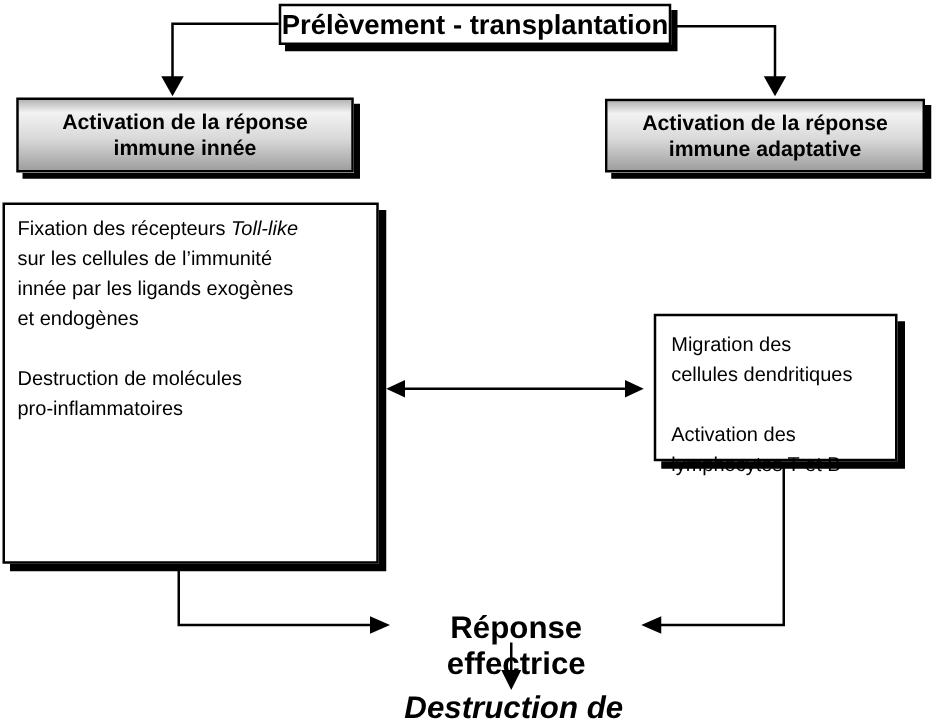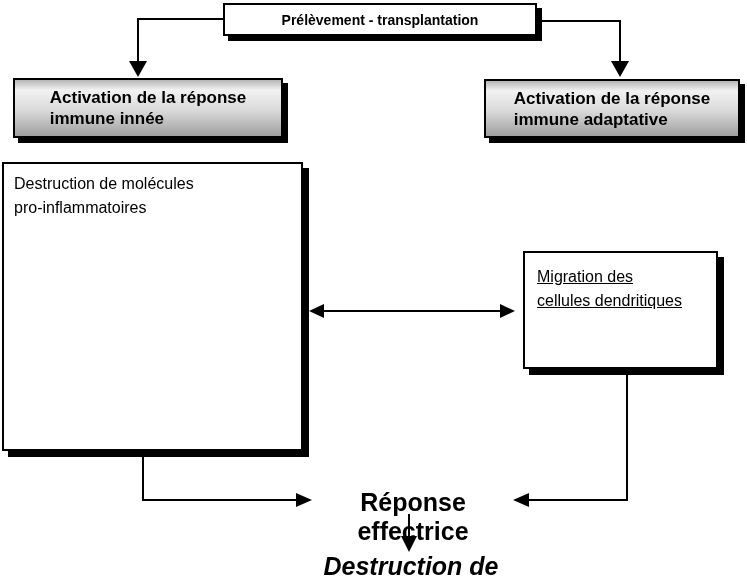--- a/index.html
+++ b/index.html
@@ -18,27 +18,28 @@
     background: #ffffff;
     box-sizing: border-box;
   }
   .shadow5 { box-shadow: 5px 5px 0 #000000; }
   .shadow6 { box-shadow: 6px 6px 0 #000000; }
   .header-box {
     background: linear-gradient(180deg, #b5b5b5 0%, #f2f2f2 18%, #d9d9d9 55%, #9f9f9f 100%);
     font-weight: bold;
     font-size: 17px;
     line-height: 21px;
+    text-align: center;
     display: flex;
     align-items: center;
     justify-content: center;
   }
   .title-box {
     font-weight: bold;
-    font-size: 14px;
+    font-size: 22px;
     display: flex;
     align-items: center;
     justify-content: center;
   }
   .body-box {
     font-size: 16px;
     line-height: 24px;
     text-align: left;
   }
   .prewrap { white-space: pre-line; }
@@ -102,26 +103,32 @@
     <span class="prewrap">Activation de la réponse
 immune innée</span>
   </div>
 
   <div class="box shadow5 header-box" style="left:484px; top:79px; width:256px; height:59px;">
     <span class="prewrap">Activation de la réponse
 immune adaptative</span>
   </div>
 
   <div class="box shadow6 body-box innate-box" style="left:2px; top:162px; width:301px; height:289px;">
+    <p class="para"><span>Fixation des récepteurs </span><i>Toll-like</i><span>
+sur les cellules de l’immunité
+innée par les ligands exogènes
+et endogènes</span></p>
     <p class="para">Destruction de molécules
 pro-inflammatoires</p>
   </div>
 
-  <div class="box shadow6 body-box adaptive-box" style="left:523px; top:251px; width:195px; height:118px;text-decoration:underline;">
+  <div class="box shadow6 body-box adaptive-box" style="left:523px; top:251px; width:195px; height:118px;">
     <p class="para">Migration des
 cellules dendritiques</p>
+    <p class="para">Activation des
+lymphocytes T et B</p>
   </div>
 
   <div class="free-label" style="left:312px; top:488px; width:202px;">Réponse effectrice</div>
 
   <div class="free-label" style="left:291px; top:552px; width:240px;font-style:italic;">Destruction de l’organe</div>
 
 </div>
 
 </body></html>

